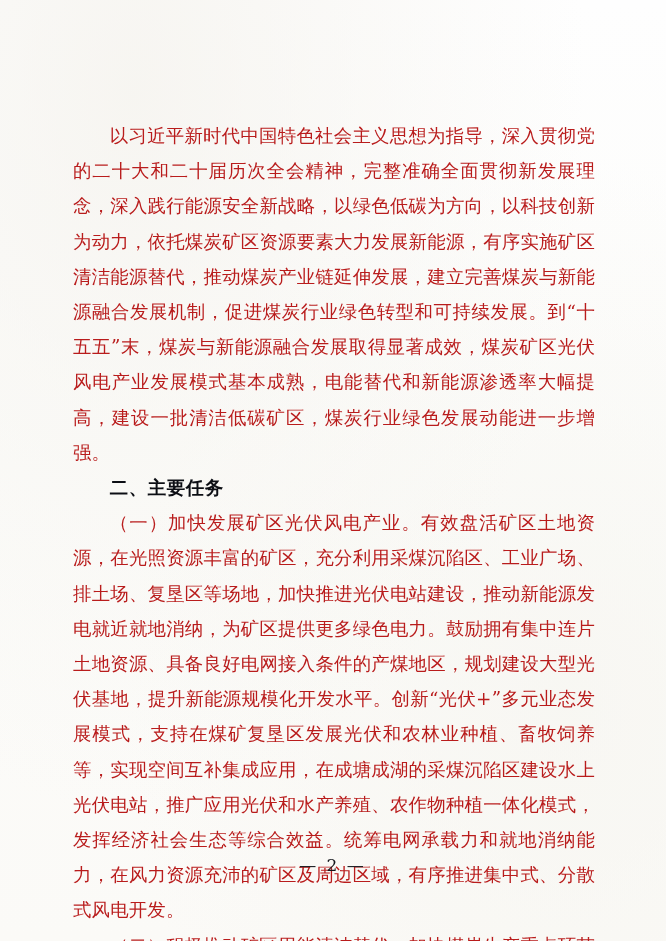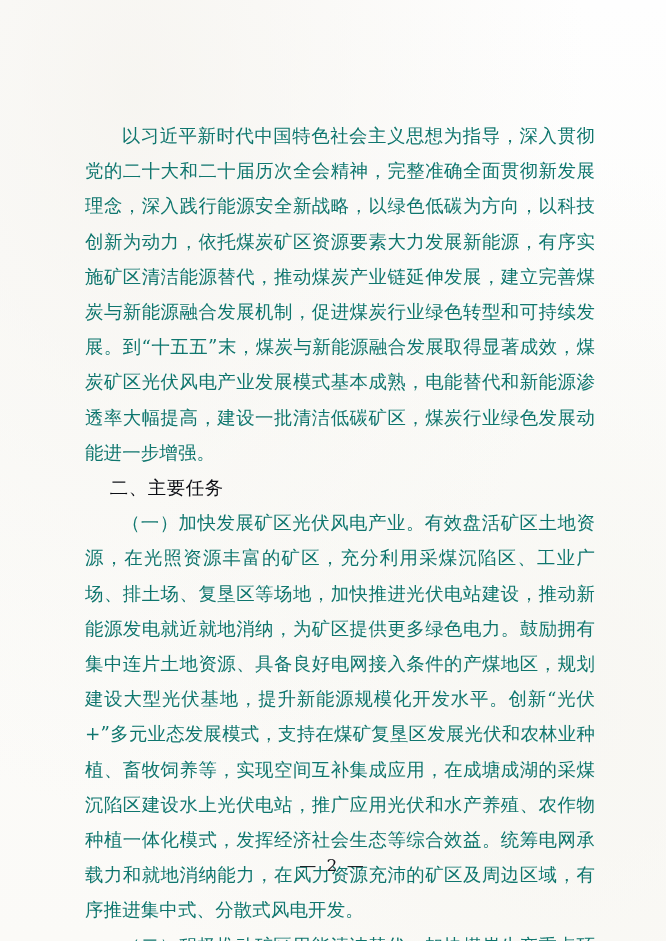--- a/index.html
+++ b/index.html
@@ -27,36 +27,36 @@
       linear-gradient(180deg, #fefefe 0%, #fcfcfa 50%, #fbfaf7 100%);
     pointer-events: none;
   }
   .content {
     position: absolute;
     left: 73px;
     top: 118px;
     width: 522px;
   }
   p.para {
-    margin: 0 0 0 12px;
+    margin: 0 0 0 0;
     font-size: 18.4px;
     line-height: 35.2px;
-    color: #0f766e;
+    color: #b91c1c;
     text-align: justify;
     text-justify: inter-ideograph;
     letter-spacing: 0.2px;
     text-indent: 2em;
     font-family: "DejaVu Serif", "Liberation Serif", serif;
   }
   p.heading {
     margin: 0;
     font-size: 18.4px;
     line-height: 35.2px;
     color: #0c0e14;
-    font-weight: normal;
+    font-weight: bold;
     text-indent: 2em;
     letter-spacing: 0.6px;
     font-family: "DejaVu Sans", "Liberation Sans", sans-serif;
   }
   .footer {
     position: absolute;
     left: 0;
     right: 0;
     top: 855px;
     text-align: center;

